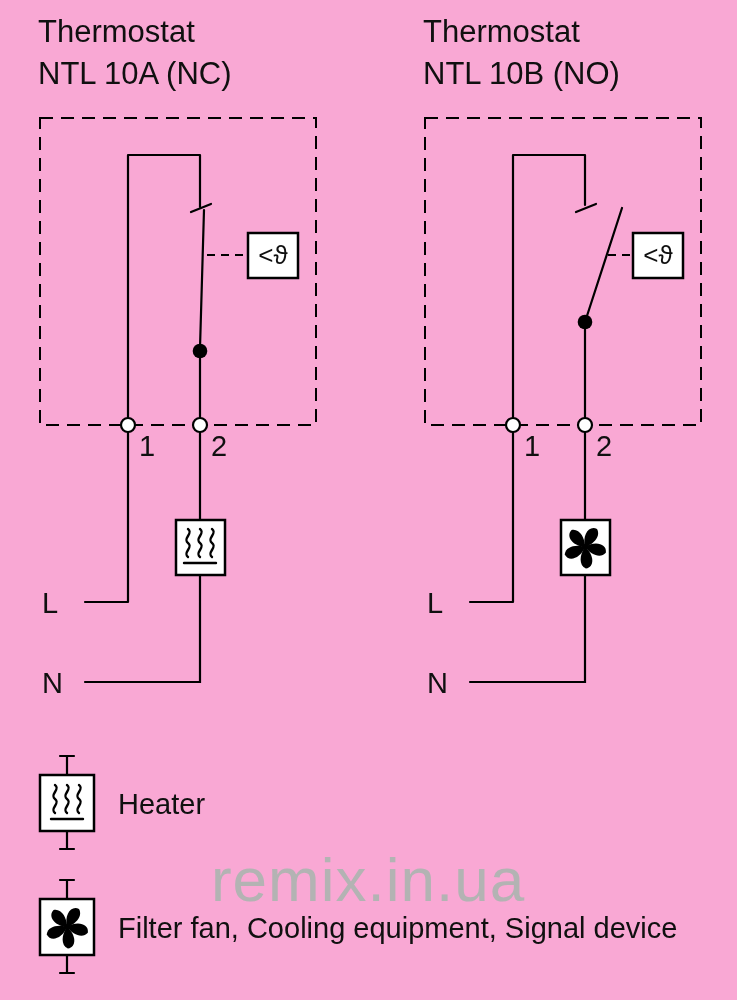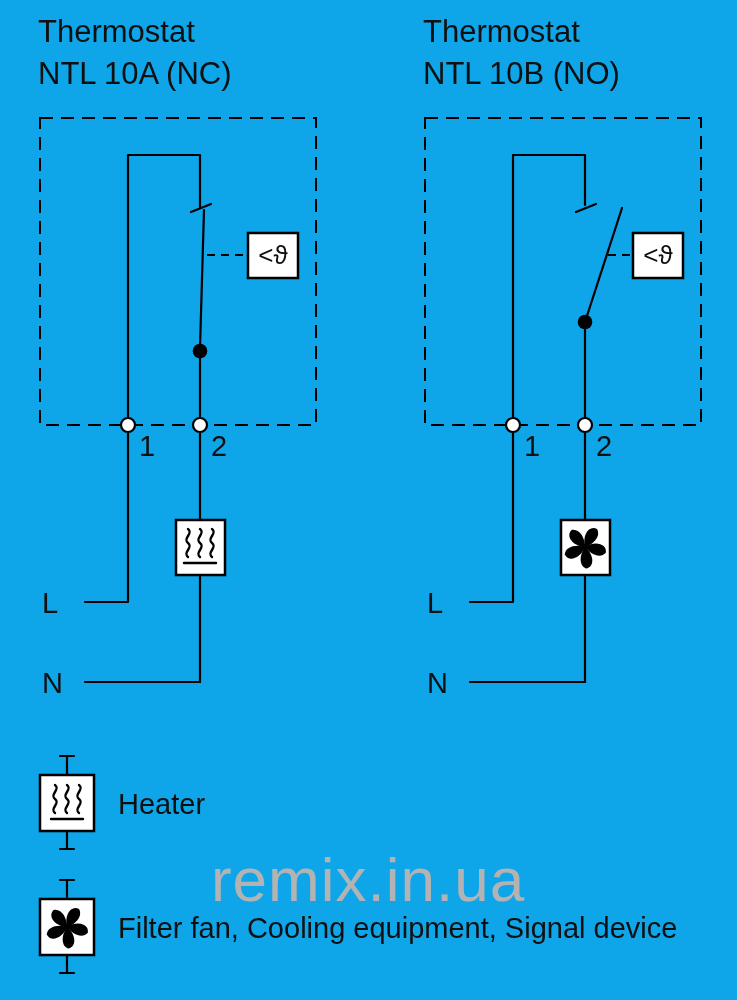--- a/index.html
+++ b/index.html
@@ -1,17 +1,17 @@
 <!DOCTYPE html>
 <html><head>
 <meta charset="utf-8">
 <style>
   html,body{margin:0;padding:0;background:#ffffff;}
   .page{
-    width:737px;height:1000px;background:#0ea5e9;position:relative;
+    width:737px;height:1000px;background:#f9a8d4;position:relative;
     font-family:"Liberation Sans",sans-serif;overflow:hidden;
   }
   svg{display:block;}
   svg text{font-family:"Liberation Sans",sans-serif;fill:#101010;}
   .w{stroke:#000;stroke-width:2.2;fill:none;stroke-linecap:round;}
   .enc{stroke:#000;stroke-width:2;fill:none;stroke-dasharray:13 8;}
   .dash{stroke:#000;stroke-width:2;fill:none;stroke-dasharray:8 6;}
   .box{stroke:#000;stroke-width:2.5;fill:#ffffff;}
   .term{fill:#ffffff;stroke:#000;stroke-width:2.2;}
   .dot{fill:#000;}

